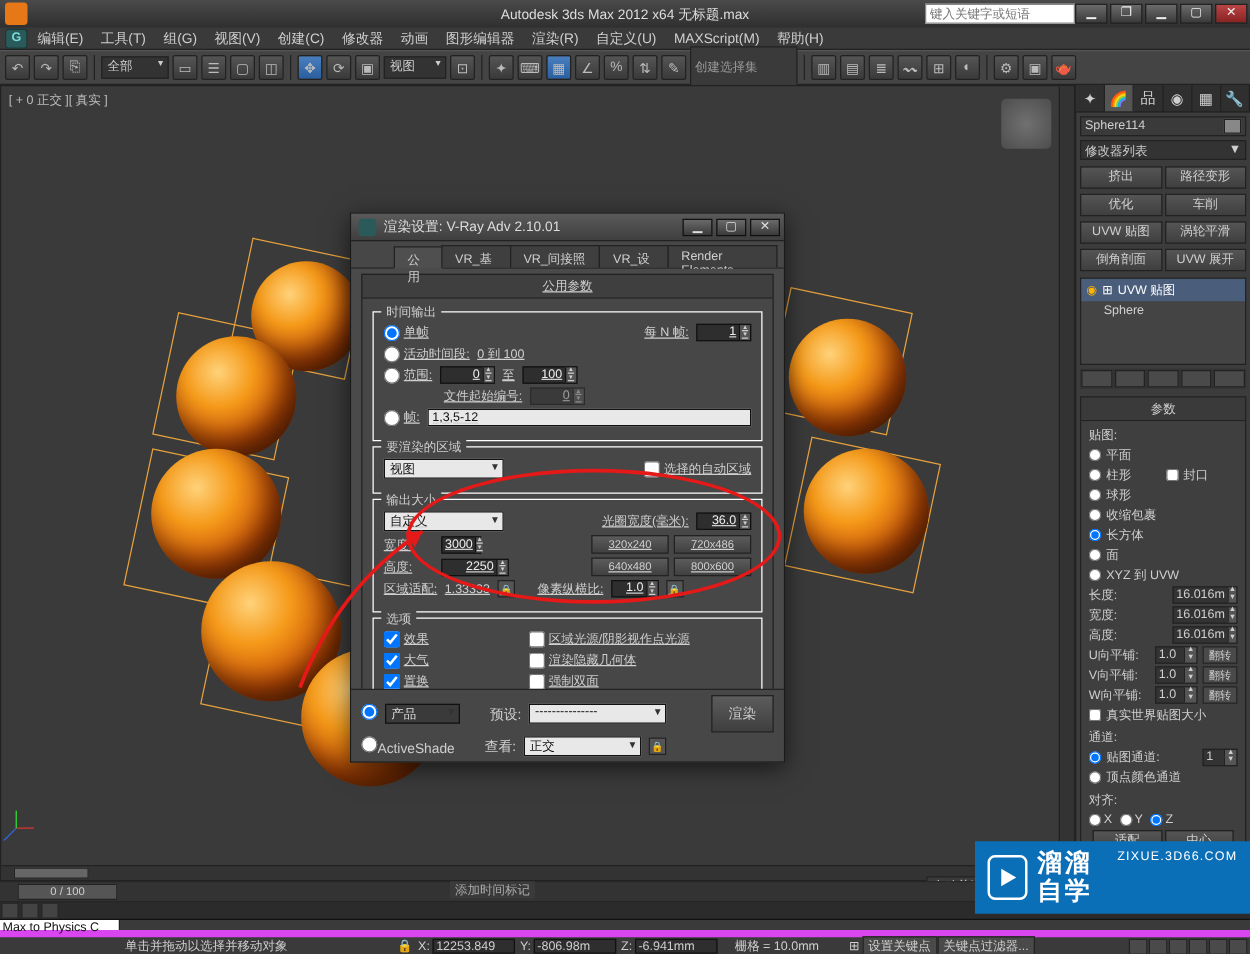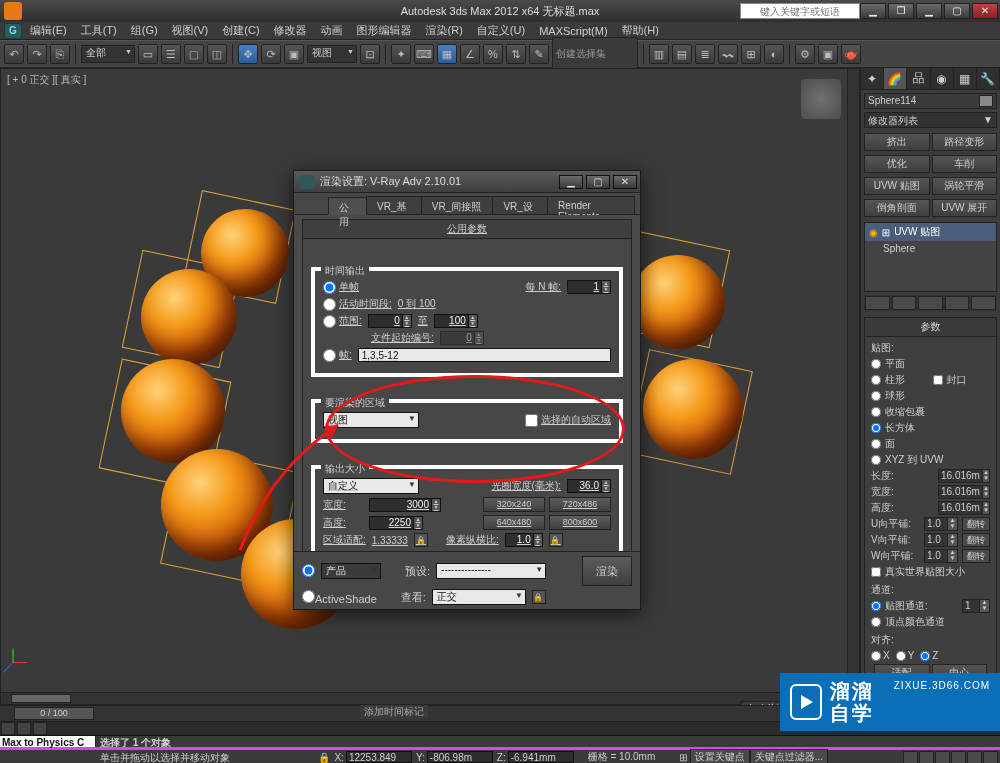--- a/index.html
+++ b/index.html
@@ -2,21 +2,21 @@
 <html><head>
 <meta charset="utf-8">
 <style>
   * { box-sizing: border-box; margin: 0; padding: 0; font-family: "Microsoft YaHei", Arial, sans-serif; }
   body { background: #393939; color: #cfcfcf; font-size: 11px; width: 1000px; height: 763px; overflow: hidden; position: relative; }
 
   
   .titlebar { height: 22px; background: linear-gradient(#4a4a4a,#2f2f2f); display:flex; align-items:center; color:#ddd; position:relative; }
   .titlebar .appicon { width:18px; height:18px; margin:0 4px; background:#e77817; border-radius:3px; }
   .titlebar .title { position:absolute; left:50%; transform:translateX(-50%); font-size:11px; }
-  .titlebar .search { position:absolute; right:140px; width:120px; height:16px; background:#fff; border:1px solid #888; font-size:10px; padding:0 3px; color:#888;text-align:center;}
+  .titlebar .search { position:absolute; right:140px; width:120px; height:16px; background:#fff; border:1px solid #888; font-size:10px; padding:0 3px; color:#888;}
   .titlebar .winbtns { position:absolute; right:2px; display:flex; gap:2px;}
   .titlebar .winbtn { width:26px; height:16px; background:linear-gradient(#6b6b6b,#3a3a3a); border:1px solid #222; text-align:center; line-height:13px; font-size:10px; color:#eee;}
 
   
   .menubar { height:18px; background:#3a3a3a; display:flex; align-items:center; padding:0 4px; gap:2px; border-bottom:1px solid #222;}
   .menubar span { padding:1px 6px; color:#cfcfcf; font-size:11px; }
   .menubar .mlogo { width:18px; height:16px; background:#2a5a5a; border-radius:3px; border:1px solid #1a3a3a; display:flex; align-items:center; justify-content:center; color:#7dd; font-weight:bold; font-size:10px;}
 
   
   .toolbar { height:28px; background:#444; border-top:1px solid #555; border-bottom:1px solid #222; display:flex; align-items:center; padding:0 4px; gap:3px; }
@@ -62,32 +62,32 @@
   .rollup input[type=radio],.rollup input[type=checkbox]{ width:10px; height:10px;}
   .spinner { width:52px; height:14px; background:#333; border:1px solid #222; display:flex;}
   .spinner span{ flex:1; text-align:left; padding:0 2px; font-size:10px; line-height:12px;}
   .spinner .ud{ width:10px; display:flex; flex-direction:column;}
   .spinner .ud div{ flex:1; background:#555; border-left:1px solid #222; font-size:6px; text-align:center; line-height:5px;}
   .minibtn{ width:28px; height:14px; background:#4a4a4a; border:1px solid #222; text-align:center; font-size:9px; line-height:12px;}
   .xyz { display:flex; gap:6px; margin:3px 0;}
   .xyz .c{ display:flex; gap:2px; align-items:center;}
 
   
-  .dialog { position:absolute; top:170px; left:293px; width:348px; height:440px; background:#474747; border:1px solid #1a1a1a; box-shadow:0 4px 18px rgba(0,0,0,.6); display:flex; flex-direction:column;}
+  .dialog { position:absolute; top:170px; left:280px; width:348px; height:440px; background:#474747; border:1px solid #1a1a1a; box-shadow:0 4px 18px rgba(0,0,0,.6); display:flex; flex-direction:column;}
   .dlgtitle{ height:22px; background:linear-gradient(#5a5a5a,#3f3f3f); display:flex; align-items:center; padding:0 6px; color:#ddd; border-bottom:1px solid #222; position:relative;}
   .dlgtitle .icn{ width:14px; height:14px; margin-right:6px; background:#2a5a5a; border-radius:3px;}
   .dlgtitle .dbtns{ position:absolute; right:3px; display:flex; gap:3px;}
   .dlgtitle .dbtn{ width:24px; height:14px; background:linear-gradient(#6a6a6a,#3a3a3a); border:1px solid #111; text-align:center; line-height:11px; font-size:10px;}
   .dlgtabs{ height:22px; background:#474747; display:flex; border-bottom:1px solid #222; padding:3px 6px 0; gap:0;}
   .dlgtab{ padding:3px 10px; border:1px solid #222; border-bottom:none; background:#3f3f3f; font-size:10px; margin-right:-1px;}
   .dlgtab.active{ background:#4f4f4f; border-bottom:1px solid #4f4f4f; position:relative; top:1px;margin-left:28px;}
   .dlgbody{ flex:1; background:#4a4a4a; overflow:hidden; padding:0;text-decoration:underline;}
   .subhead { margin:4px 8px 0; padding:2px 4px; background:#3f3f3f; border:1px solid #222; text-align:center; font-size:10px;}
   .subbox{ margin:0 8px; border:1px solid #222; border-top:none; padding:6px 8px 8px; background:#474747;}
-  .groupbox{ border:4px solid #ffffff; margin:22px 0; padding:6px 8px 8px; position:relative;}
+  .groupbox{ border:1px solid #ffffff; margin:4px 0; padding:6px 8px 8px; position:relative;}
   .grouplabel{ position:absolute; top:-7px; left:6px; background:#474747; padding:0 4px; font-size:10px;}
   .drow{ display:flex; align-items:center; gap:6px; margin:3px 0; font-size:10px;}
   .drow label{ display:flex; align-items:center; gap:3px;}
   .dspinner{ width:44px; height:14px; background:#2e2e2e; border:1px solid #111; display:flex;}
   .dspinner span{flex:1; padding:0 2px; line-height:12px; font-size:10px; color:#eee; text-align:right;}
   .dspinner .ud{ width:9px; background:#555; border-left:1px solid #111; display:flex; flex-direction:column;}
   .dspinner .ud div{flex:1; font-size:5px; text-align:center; line-height:5px;}
   .dinput{ height:14px; background:#e8e8e8; border:1px solid #111; font-size:10px; padding:0 3px; color:#111;}
   .dsel{ height:16px; background:#e8e8e8; border:1px solid #111; font-size:10px; padding:0 14px 0 4px; color:#111; position:relative;}
   .dsel::after{content:"▼"; position:absolute; right:2px; top:1px; font-size:8px; color:#333;}
@@ -100,21 +100,21 @@
   
   .redcircle{ position:absolute; top:375px; left:325px; width:300px; height:108px; border:3px solid #e61919; border-radius:50%; pointer-events:none; z-index:50;}
   .redarrow{ position:absolute; top:400px; left:220px; z-index:50; pointer-events:none;}
 
   
   .bottom { position:absolute; left:0; right:0; bottom:0; height:58px; background:#3a3a3a; border-top:1px solid #222;}
   .timeslider{ height:16px; background:#333; border-bottom:1px solid #222; position:relative;}
   .timeslider .slider{ position:absolute; left:14px; top:1px; width:80px; height:13px; background:#555; border:1px solid #222; text-align:center; font-size:9px; line-height:11px;}
   .trackbar{ height:14px; background:#2b2b2b; border-bottom:1px solid #111; display:flex;}
   .trackbar .tbtn2{ width:14px; height:13px; background:#444; border:1px solid #222; margin:0 1px;}
-  .statusrow{ height:14px; display:flex; border-bottom:3px solid #d946ef;font-weight:bold;}
+  .statusrow{ height:14px; display:flex; border-bottom:6px solid #d946ef;}
   .maxscript{ width:96px; background:#fff; color:#111; border-right:1px solid #222; padding:0 2px; font-size:10px; line-height:13px;}
   .promptarea{ flex:1; background:#3a3a3a; padding:0 4px; font-size:10px; line-height:13px; overflow:hidden; white-space:nowrap;}
   .coordrow{ height:14px; display:flex; align-items:center; background:#3a3a3a; font-size:10px;}
   .coordrow .lbl{ padding:0 2px;}
   .coordrow .cval{ width:66px; height:12px; background:#2e2e2e; border:1px solid #111; padding:0 2px; margin-right:2px;}
   .coordrow .rbtns{ margin-left:auto; display:flex; gap:1px; padding-right:2px;}
   .coordrow .rb{ width:15px; height:13px; background:#4a4a4a; border:1px solid #222;}
 
   
   .watermark{ position:absolute; bottom:32px; right:0; width:220px; height:58px; background:#0b6fb8; color:#fff; display:flex; align-items:center; gap:8px; padding:4px 10px; z-index:60;}
@@ -539,21 +539,21 @@
           <div class="dspinner">
               <span>36.0</span>
               <div class="ud">
                 <div>▲</div>
                 <div>▼</div>
               </div>
             </div>
         </div>
         <div class="drow">
           <span style="width:40px">宽度:</span>
-          <div class="dspinner" style="width:72px">
+          <div class="dspinner" style="width:32px">
               <span>3000</span>
               <div class="ud">
                 <div>▲</div>
                 <div>▼</div>
               </div>
             </div>
           <div style="margin-left:auto; display:flex; gap:4px;">
             <div class="preset">320x240</div>
             <div class="preset">720x486</div>
           </div>
@@ -663,21 +663,20 @@
   <div class="timeslider">
     <div class="slider">0 / 100</div>
   </div>
   <div class="trackbar">
     <div class="tbtn2"></div>
     <div class="tbtn2"></div>
     <div class="tbtn2"></div>
   </div>
   <div class="statusrow">
     <div class="maxscript">Max to Physics C</div>
-    <div class="promptarea">选择了 1 个对象</div>
   </div>
   <div class="coordrow">
     <div class="maxscript" style="background:#ffd7d7;"></div>
     <div class="promptarea" style="flex:0 0 220px">单击并拖动以选择并移动对象</div>
     <span class="lbl">🔒</span>
     <span class="lbl">X:</span>
       <div class="cval">12253.849</div>
     <span class="lbl">Y:</span>
       <div class="cval">-806.98m</div>
     <span class="lbl">Z:</span>

